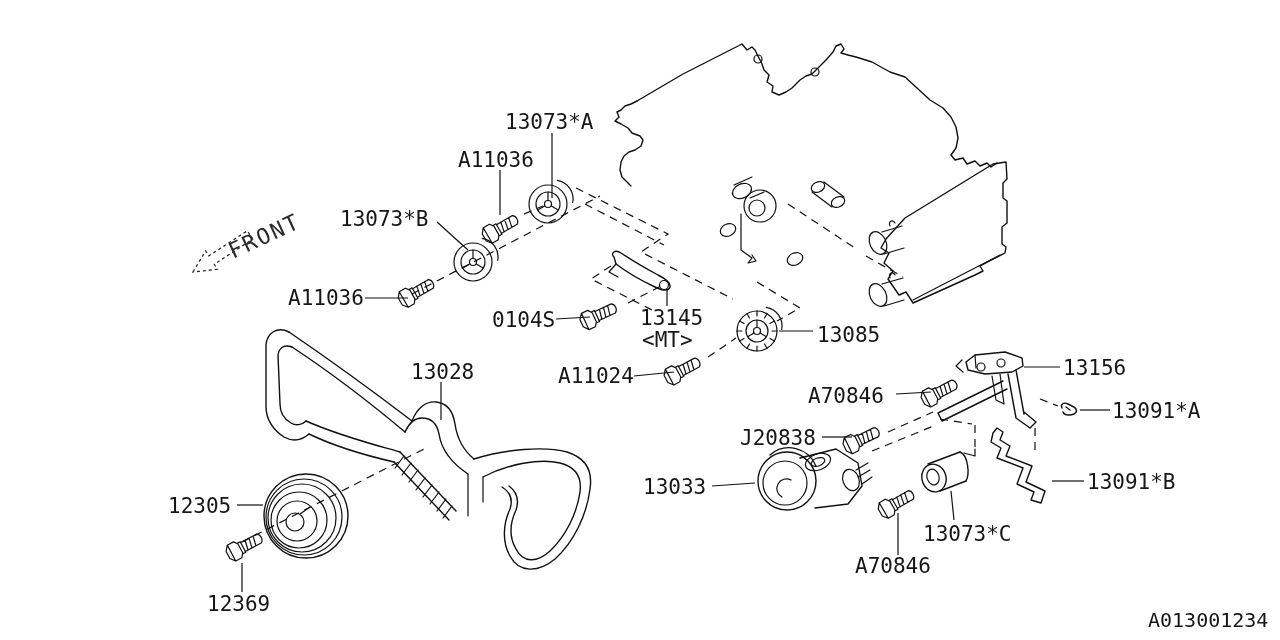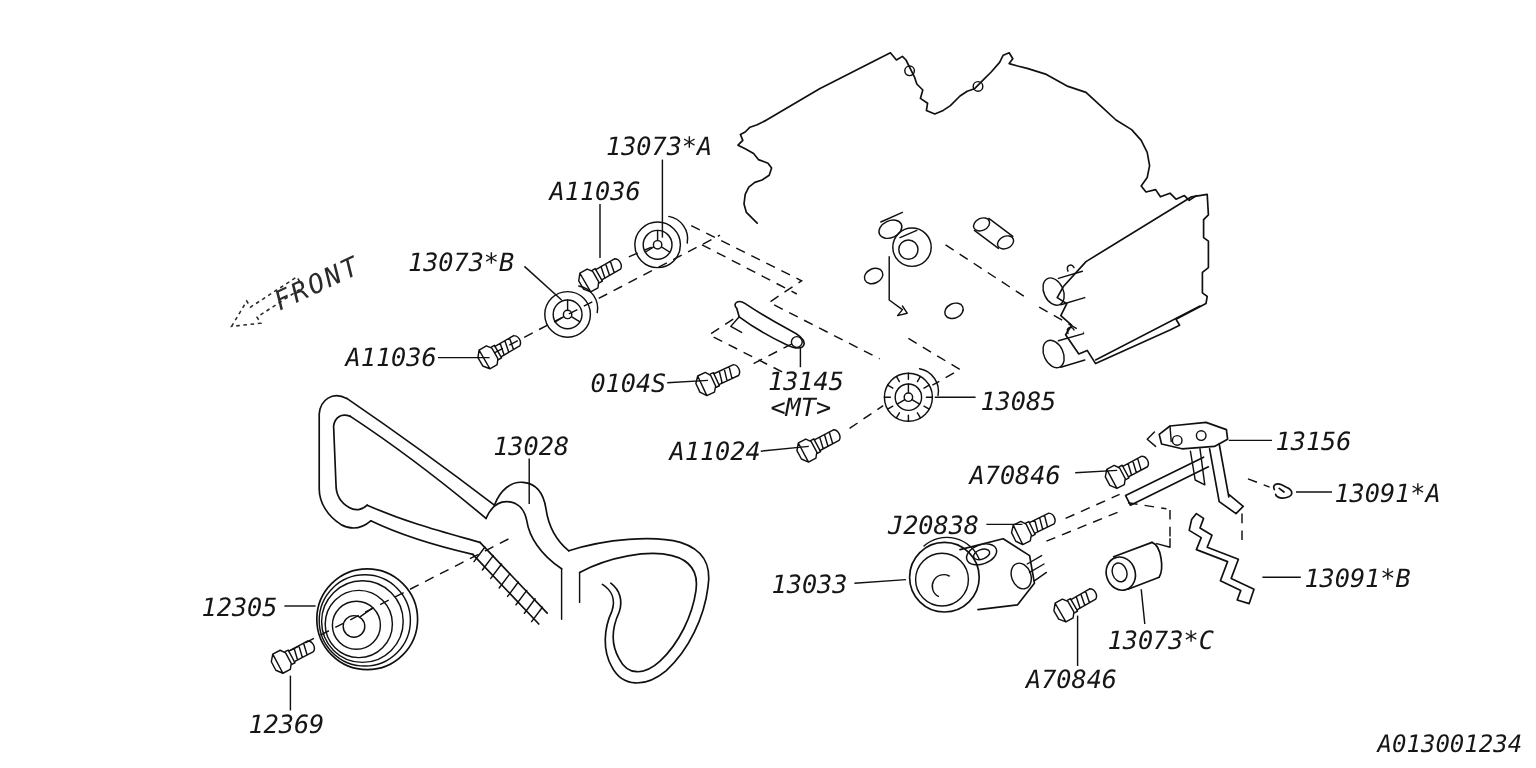--- a/index.html
+++ b/index.html
@@ -1,16 +1,16 @@
 <!DOCTYPE html>
 <html><head>
 <meta charset="utf-8">
 <style>
   html,body{margin:0;padding:0;background:#ffffff;width:1280px;height:640px;overflow:hidden;}
-  .stage{position:relative;width:1280px;height:640px;background:#fff;font-style:italic;}
+  .stage{position:relative;width:1280px;height:640px;background:#fff;}
   svg{display:block;}
   svg text{font-family:"DejaVu Sans Mono","Liberation Mono",monospace;font-size:21px;fill:#161616;}
   svg text.small-id{font-size:20px;}
   svg text.front-txt{font-size:22px;letter-spacing:2px;fill:#2a2a2a;}
   .ln{fill:none;stroke:#101010;stroke-width:1.4;stroke-linecap:round;stroke-linejoin:round;}
   .thin{fill:none;stroke:#101010;stroke-width:1.2;stroke-linecap:round;stroke-linejoin:round;}
   .dash{fill:none;stroke:#101010;stroke-width:1.2;stroke-dasharray:8 6;stroke-linecap:butt;}
   .dotarrow{fill:none;stroke:#2a2a2a;stroke-width:1.3;stroke-dasharray:3 3;}
   .leader{fill:none;stroke:#101010;stroke-width:1.2;}
 </style>

